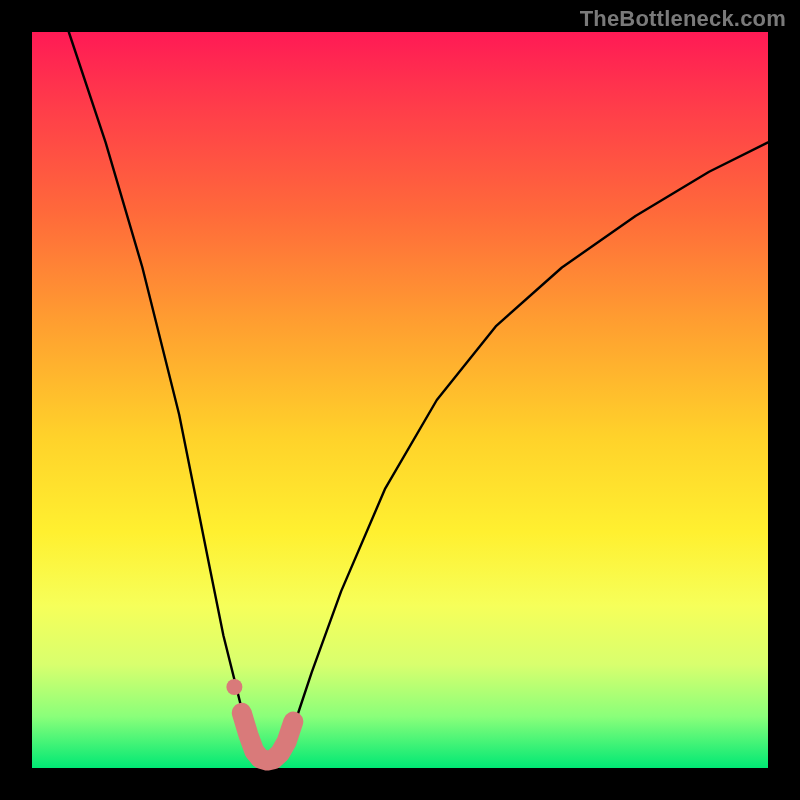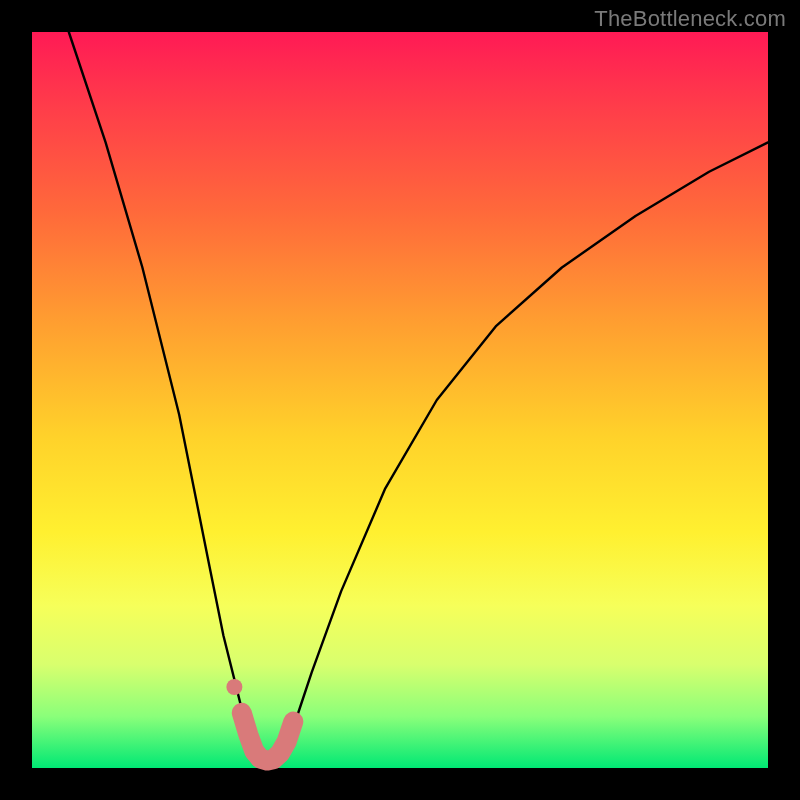--- a/index.html
+++ b/index.html
@@ -38,21 +38,21 @@
       #8aff7a 93%,
       #00e874 100%
     );
   }
   .watermark {
     position: absolute;
     top: 6px;
     right: 14px;
     color: #7a7a7a;
     font-size: 22px;
-    font-weight: 400;
+    font-weight: 700;
     letter-spacing: 0.2px;
   }
   svg.overlay {
     position: absolute;
     top: 0;
     left: 0;
     width: 736px;
     height: 736px;
     overflow: visible;
   }

